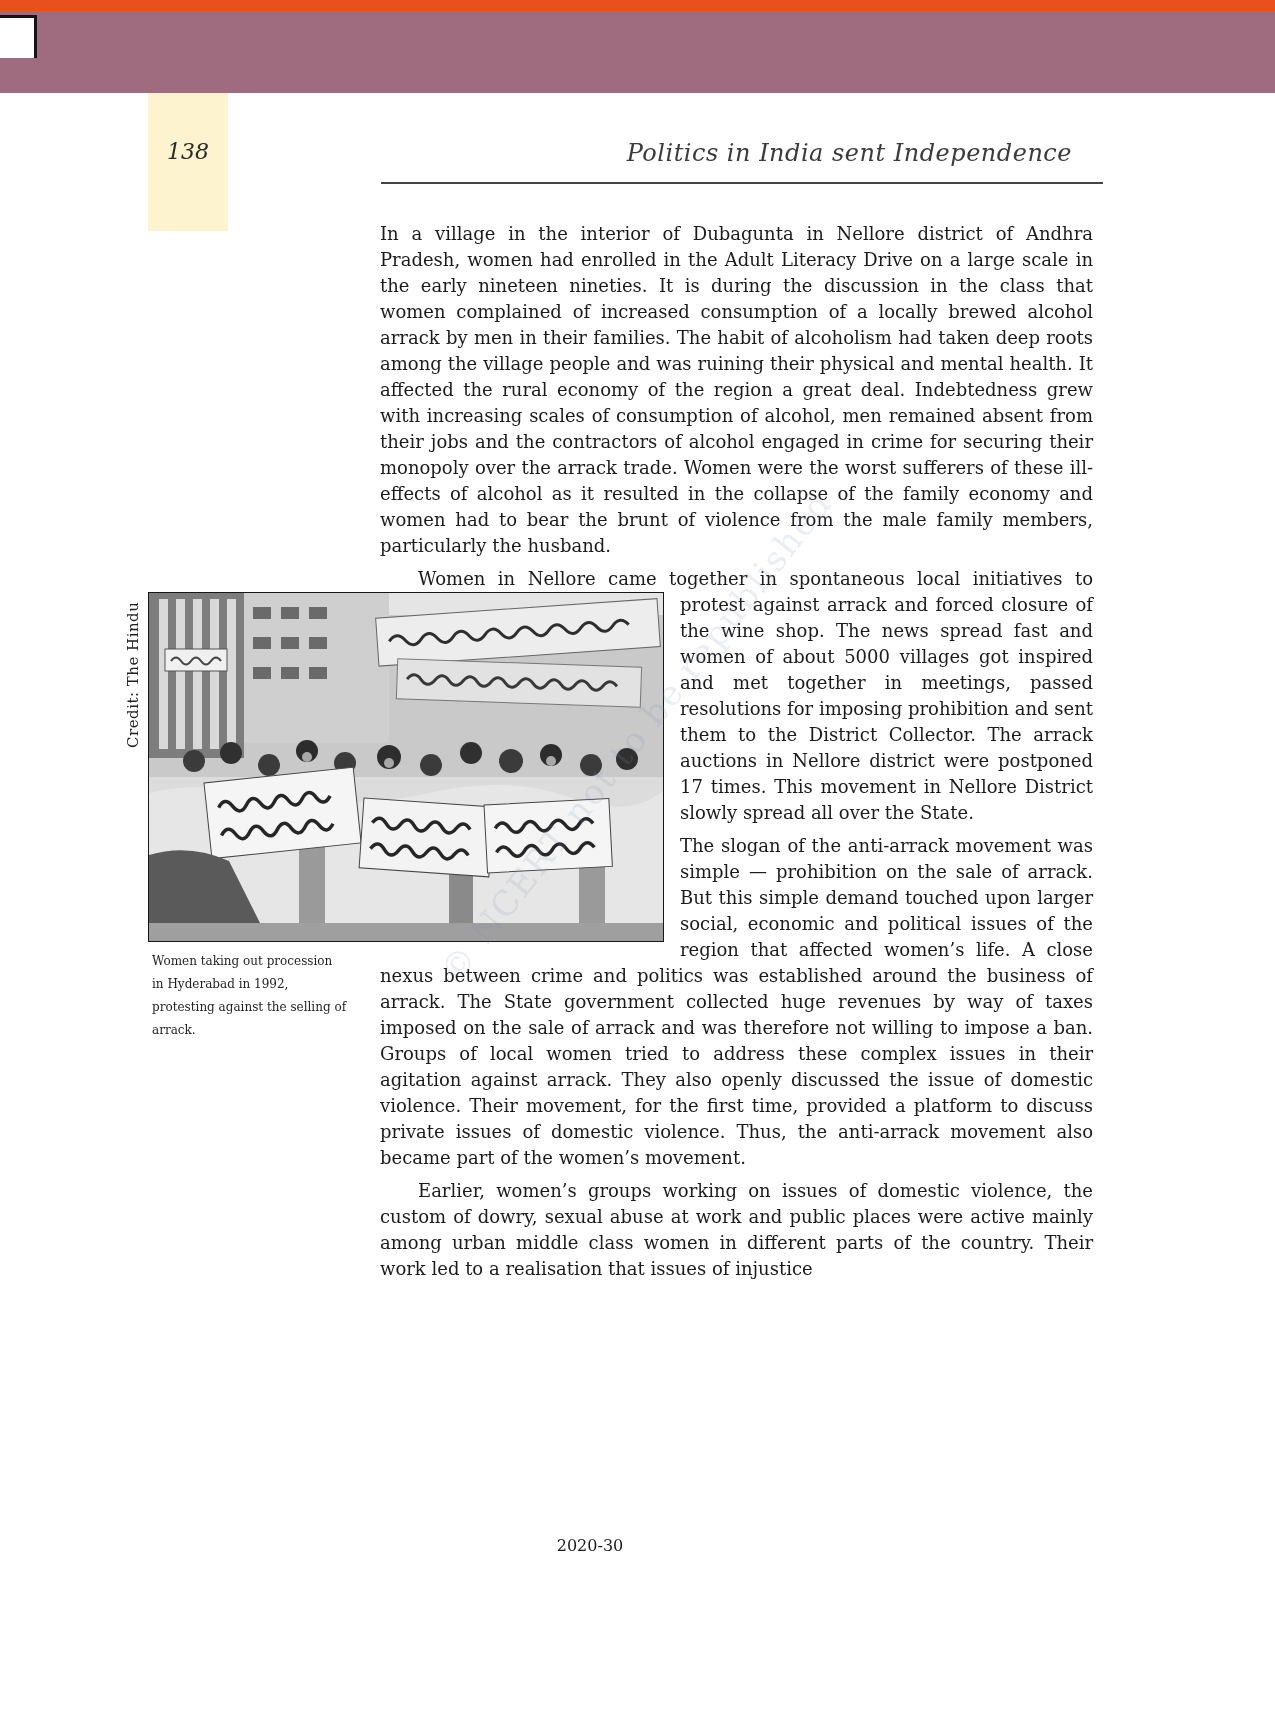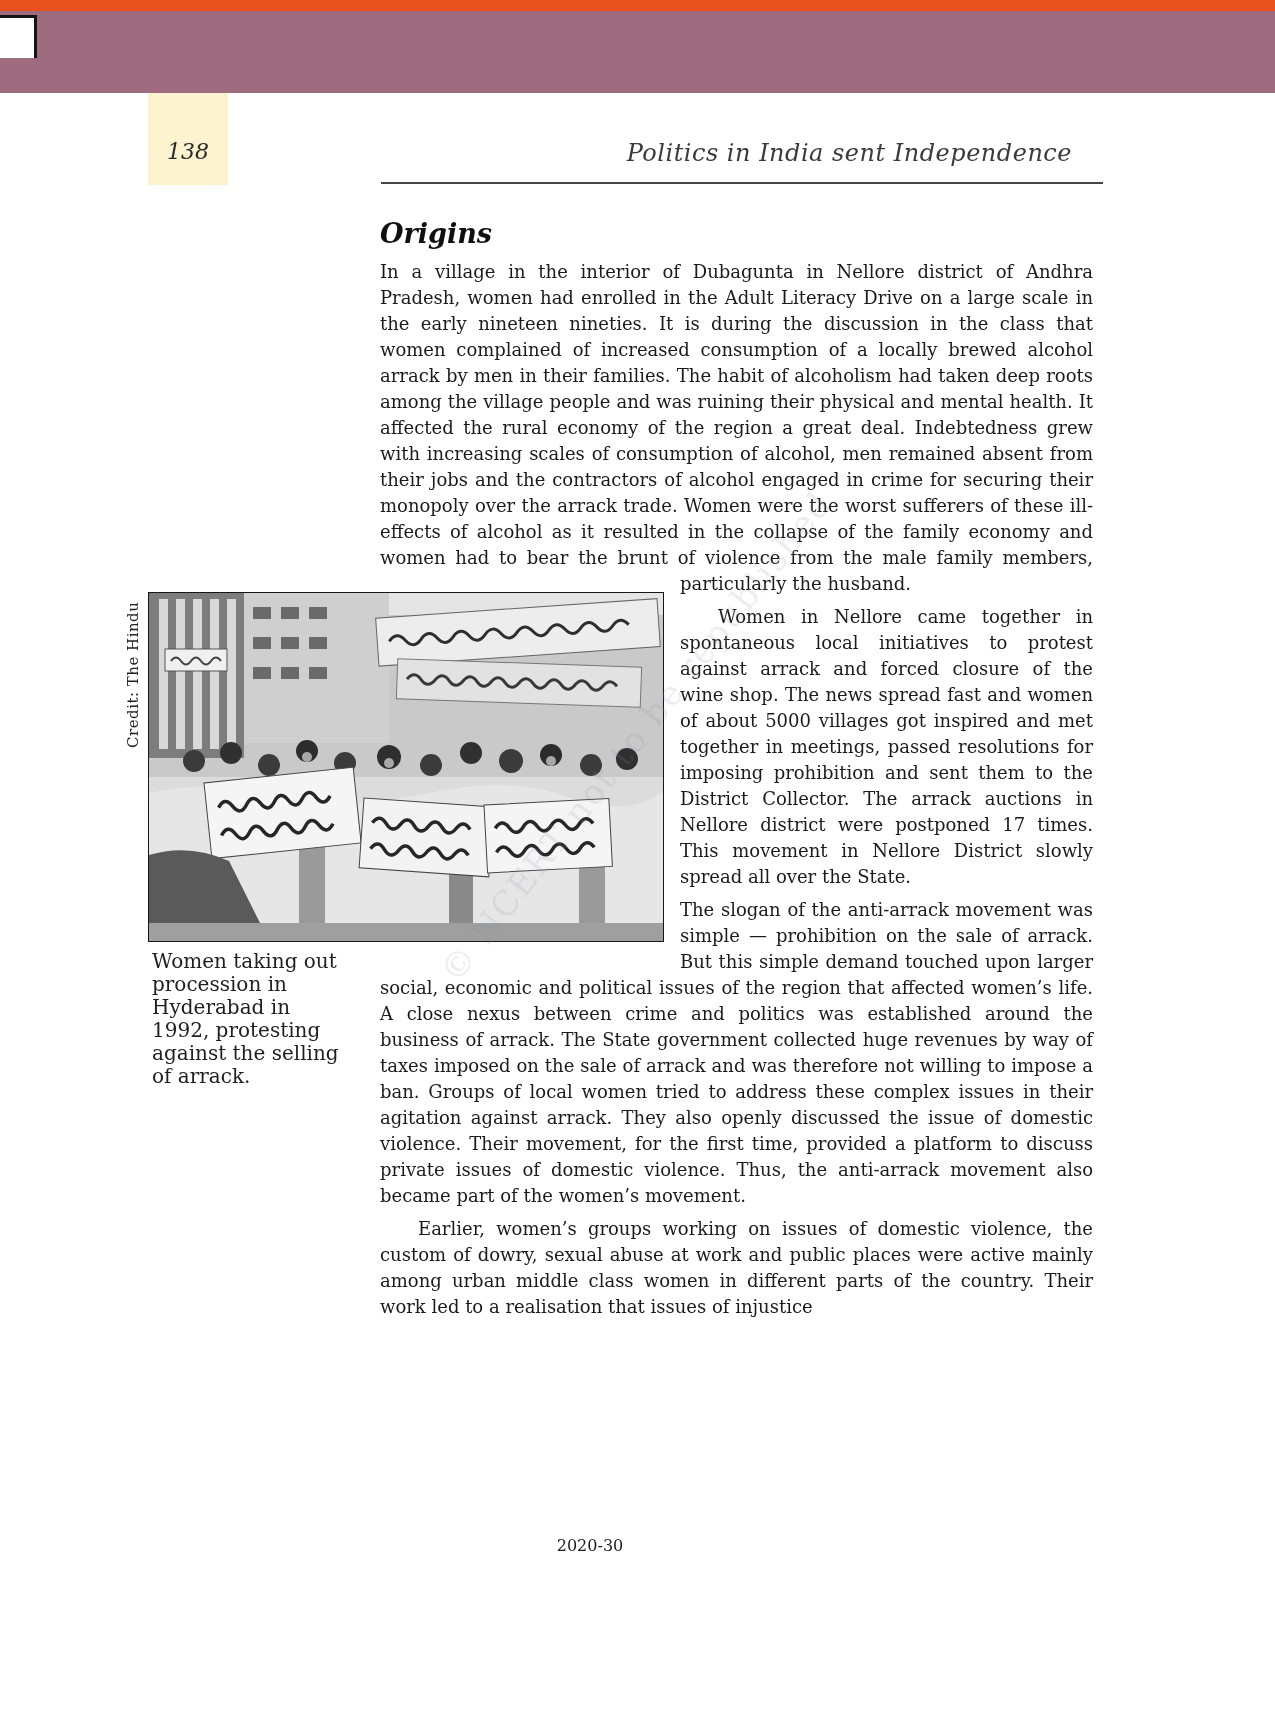--- a/index.html
+++ b/index.html
@@ -6,40 +6,40 @@
   body{
     width:1275px;height:1709px;position:relative;overflow:hidden;
     background:#ffffff;
     font-family:"DejaVu Serif","Liberation Serif",serif;
     color:#1b1b1b;
   }
   .top-bar{position:absolute;left:0;top:0;width:1275px;height:11px;background:#e8501e;}
   .band{position:absolute;left:0;top:11px;width:1275px;height:82px;background:#9e6c7e;}
   .corner-mark{position:absolute;left:0;top:15px;width:34px;height:40px;background:#ffffff;
     border-top:3px solid #141414;border-right:3px solid #141414;}
-  .page-tab{position:absolute;left:148px;top:93px;width:80px;height:92px;background:#fdf3cf;}
+  .page-tab{position:absolute;left:148px;top:93px;width:80px;height:138px;background:#fdf3cf;}
   .page-number{margin-top:46px;text-align:center;font-style:italic;font-size:22px;color:#2b2b2b;}
   .header-title{position:absolute;left:560px;top:139px;width:512px;text-align:right;
     font-style:italic;font-size:24px;color:#3b3b3b;letter-spacing:.5px;}
   .header-rule{position:absolute;left:381px;top:182px;width:722px;height:2px;background:#454545;}
 
   .content{position:absolute;left:380px;top:221px;width:725px;
     font-size:18px;line-height:26px;text-align:justify;}
   .content h2{font-size:27px;font-style:italic;font-weight:bold;margin:0 0 12px 0;color:#101010;
     text-align:left;}
   .content h2.linkages{margin-top:4px;}
   .content p{margin:0 12px 7px 0;}
   .content p.indent{text-indent:38px;}
   .float-spacer{float:left;width:0;height:371px;}
   .photo-frame{float:left;clear:left;width:514px;height:348px;margin-left:-232px;
     margin-right:16px;margin-bottom:12px;border:1px solid #161616;background:#c9c9c9;}
   .photo-frame svg{display:block;width:514px;height:348px;}
 
   .photo-caption{position:absolute;left:152px;top:950px;width:195px;
-    font-size:20px;line-height:23px;color:#1f1f1f;text-align:left;}
+    font-size:12px;line-height:23px;color:#1f1f1f;text-align:left;}
   .photo-credit{position:absolute;left:124px;top:748px;width:160px;
     transform:rotate(-90deg);transform-origin:0 0;
     font-size:15px;color:#222;letter-spacing:.5px;white-space:nowrap;}
   .footer-year{position:absolute;left:0;top:1536px;width:1180px;text-align:center;
     font-size:16px;color:#1b1b1b;}
   .watermark{position:absolute;left:432px;top:965px;transform:rotate(-52deg);
     transform-origin:0 0;font-size:34px;white-space:nowrap;
     color:rgba(125,142,165,0.16);letter-spacing:2px;z-index:5;pointer-events:none;}
 </style>
 </head>
@@ -128,21 +128,20 @@
         <rect x="0" y="0" width="125" height="68" fill="#f5f5f5" stroke="#444"></rect>
         <path d="M10 24 q7 -10 14 0 t14 0 t14 0 t14 0 t14 0 t14 0 t14 0" stroke="#262626" stroke-width="3.5" fill="none"></path>
         <path d="M10 48 q7 -10 14 0 t14 0 t14 0 t14 0 t14 0 t14 0 t14 0" stroke="#262626" stroke-width="3.5" fill="none"></path>
       </g>
 
       <path d="M0 262 Q40 250 80 268 L120 348 L0 348 Z" fill="#5a5a5a"></path>
       <rect x="0" y="330" width="514" height="18" fill="#9f9f9f"></rect>
     </svg>
   </div>
 
-  <h2>Origins</h2>
   <p>In a village in the interior of Dubagunta in Nellore district of Andhra Pradesh, women had enrolled in the Adult Literacy Drive on a large scale in the early nineteen nineties. It is during the discussion in the class that women complained of increased consumption of a locally brewed alcohol  arrack  by men in their families. The habit of alcoholism had taken deep roots among the village people and was ruining their physical and mental health. It affected the rural economy of the region a great deal. Indebtedness grew with increasing scales of consumption of alcohol, men remained absent from their jobs and the contractors of alcohol engaged in crime for securing their monopoly over the arrack trade. Women were the worst sufferers of these ill-effects of alcohol as it resulted in the collapse of the family economy and women had to bear the brunt of violence from the male family members, particularly the husband.</p>
   <p class="indent">Women in Nellore came together in spontaneous local initiatives to protest against arrack and forced closure of the wine shop. The news spread fast and women of about 5000 villages got inspired and met together in meetings, passed resolutions for imposing prohibition and sent them to the District Collector. The arrack auctions in Nellore district were postponed 17 times. This movement in Nellore District slowly spread all over the State.</p>
 
   <p>The slogan of the anti-arrack movement was simple — prohibition on the sale of arrack. But this simple demand touched upon larger social, economic and political issues of the region that affected women’s life. A close nexus between crime and politics was established around the business of arrack. The State government collected huge revenues by way of taxes imposed on the sale of arrack and was therefore not willing to impose a ban. Groups of local women tried to address these complex issues in their agitation against arrack. They also openly discussed the issue of domestic violence. Their movement, for the first time, provided a platform to discuss private issues of domestic violence. Thus, the anti-arrack movement also became part of the women’s movement.</p>
   <p class="indent">Earlier, women’s groups working on issues of domestic violence, the custom of dowry, sexual abuse at work and public places were active mainly among urban middle class women in different parts of the country. Their work led to a realisation that issues of injustice</p>
 </div>
 
 <div class="photo-credit">Credit: The Hindu</div>
 <div class="photo-caption">Women taking out procession in Hyderabad in 1992, protesting against the selling of arrack.</div>
 

